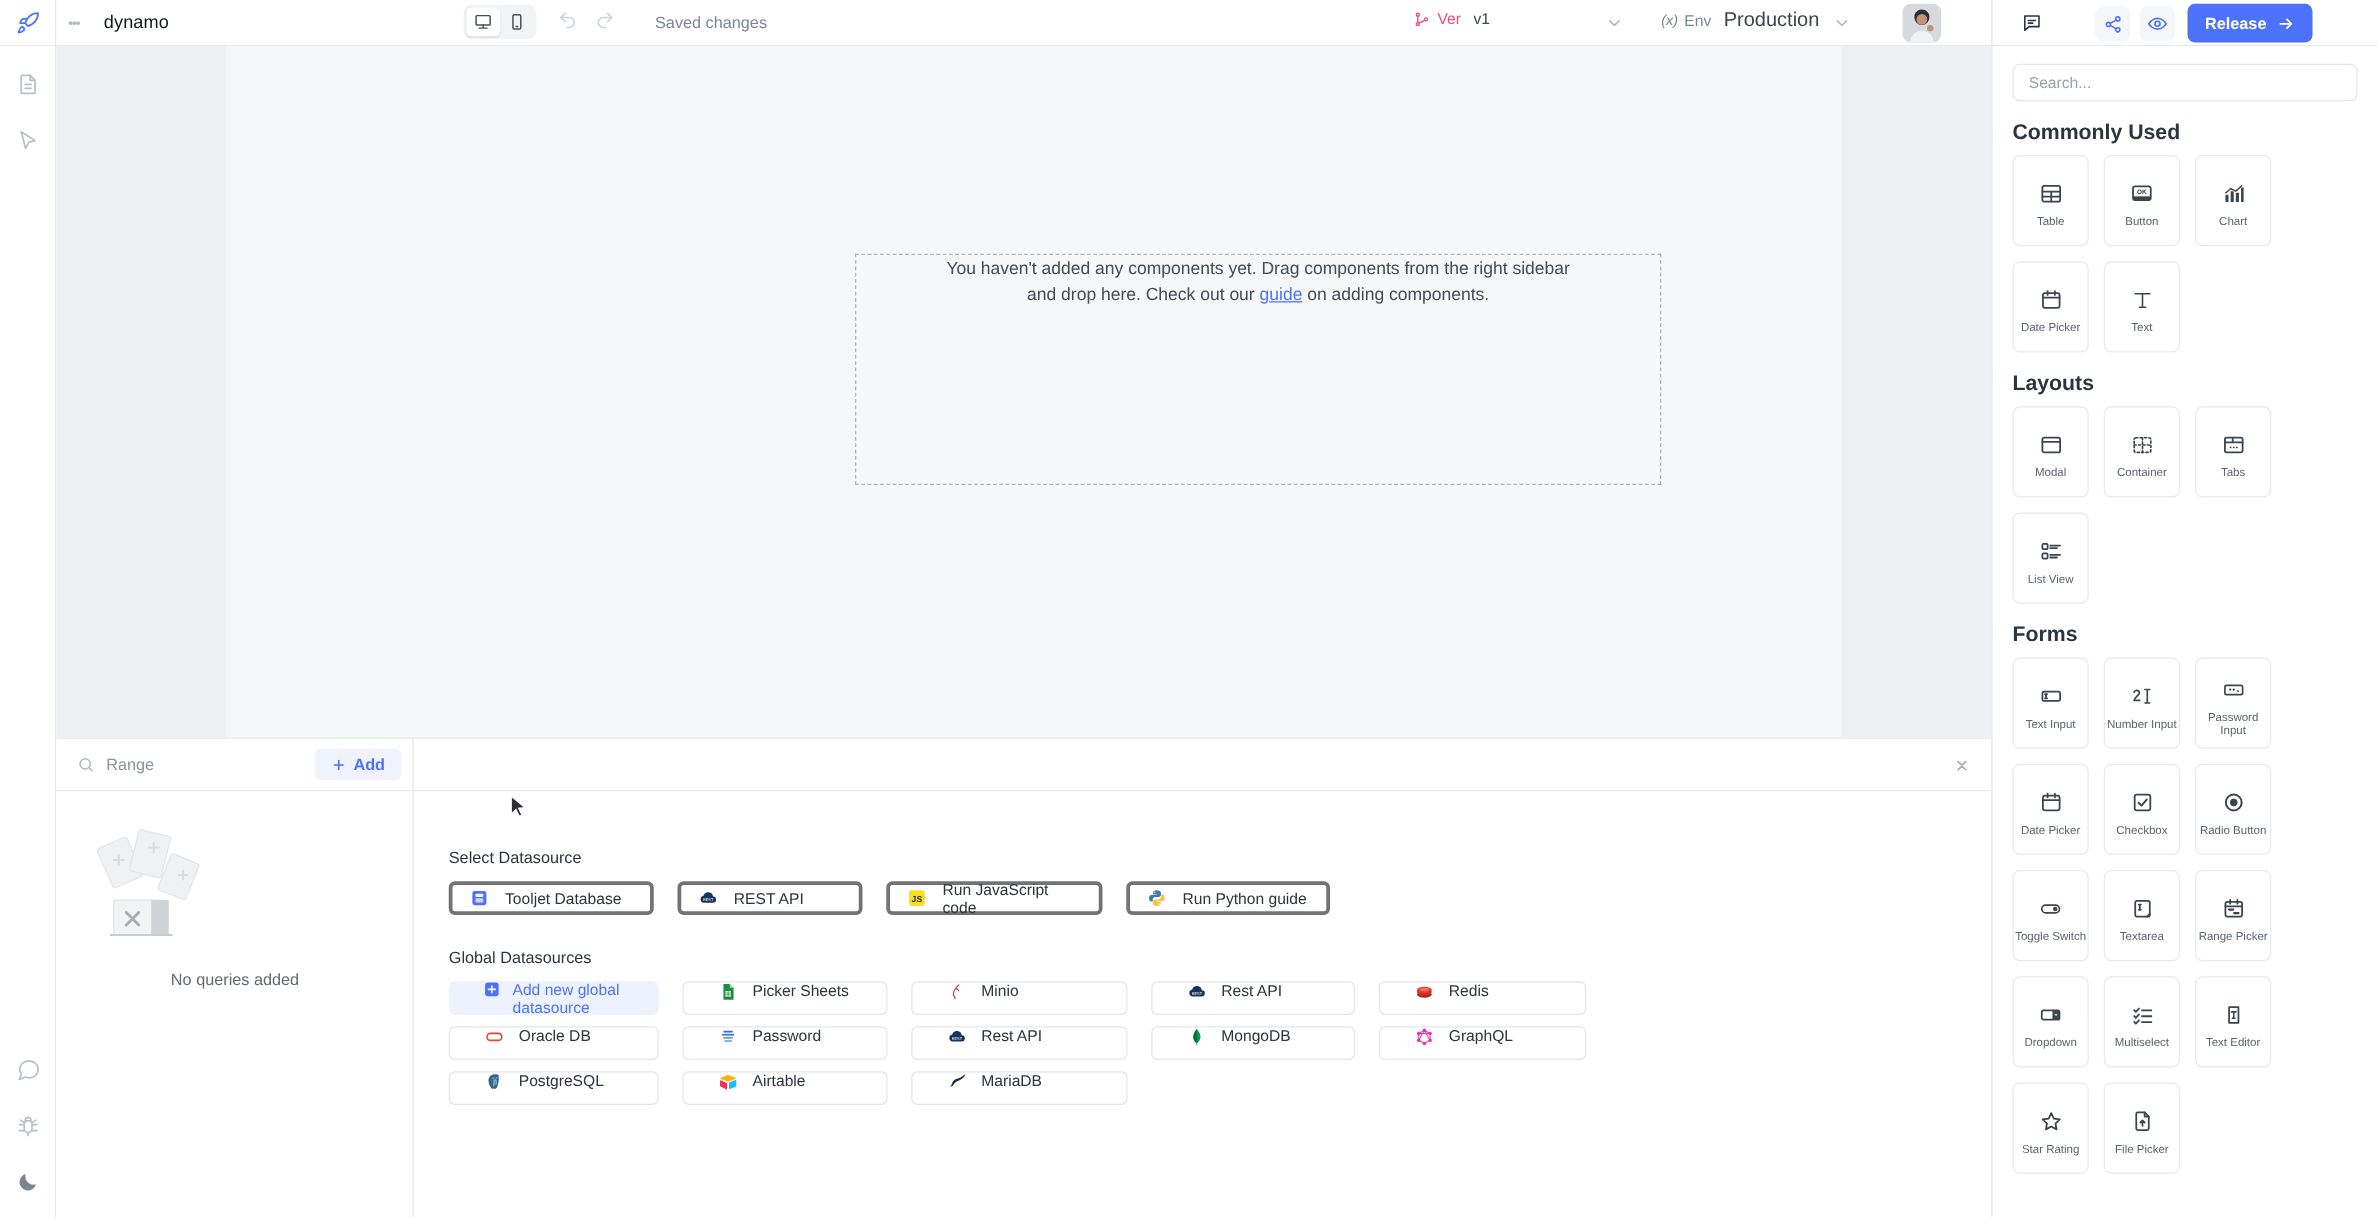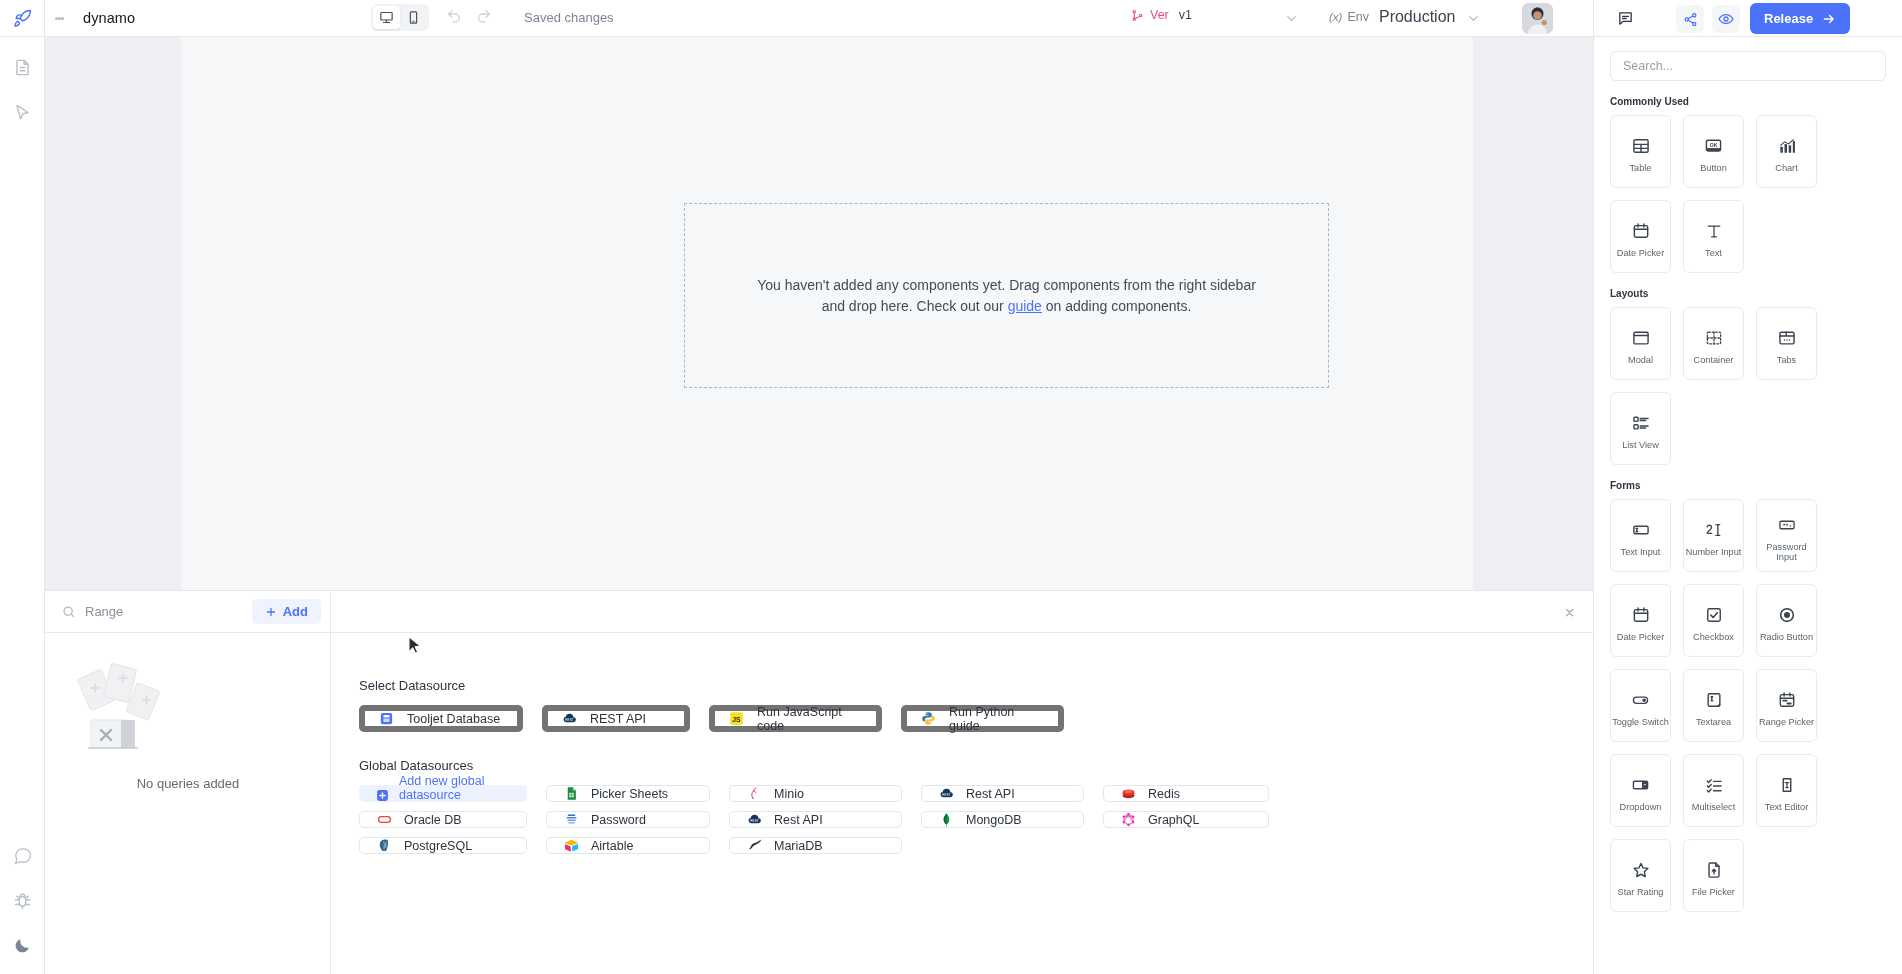--- a/index.html
+++ b/index.html
@@ -92,21 +92,21 @@
     position: absolute; top: 37px; left: 45px; width: 1548px; height: 553px;
     background: #edeff2;
   }
   .canvas {
     position: absolute; left: 136px; top: 0; width: 1292px; height: 553px;
     background: #f6f7f9;
   }
   .empty-drop {
     position: absolute; left: 503px; top: 166px; width: 645px; height: 185px;
     border: 1px dashed #aeb5bd; background: #f6f7f9;
-    display: flex; align-items: center; justify-content: center;
+    display: flex; justify-content: center;
   }
   .empty-drop p {
     font-size: 14px; color: #434b55; line-height: 21px; text-align: center; max-width: 520px;
   }
   .empty-drop a { color: #4d72fa; text-decoration: underline; }
 
   
   .querypanel {
     position: absolute; top: 590px; left: 45px; width: 1548px; height: 384px;
     background: #fff; border-top: 1px solid #e3e6e9;
@@ -125,47 +125,47 @@
   .q-empty-label { font-size: 13px; color: #626a74; margin-top: 10px; }
 
   .q-right { position: absolute; left: 286px; top: 0; right: 0; height: 384px; }
   .q-right-head { height: 42px; border-bottom: 1px solid #e6e8eb; position: relative; }
   .collapse-icon { position: absolute; right: 17px; top: 13px; color: #9aa1ab; }
 
   .ds-body { padding: 45px 0 0 28px; }
   .ds-section-title { font-size: 13px; color: #2c3440; margin-bottom: 12px; }
   .ds-row { display: flex; gap: 19px; flex-wrap: wrap; }
   .ds-chip {
-    height: 27px; border: 6px solid #737373; border-radius: 5px;
+    height: 27px; border: 3px solid #737373; border-radius: 5px;
     display: flex; align-items: center; padding: 0 13px; gap: 13px;
     font-size: 12.5px; color: #2c3440; background: #fff;
   }
   .ds-chip .ds-ico { width: 16px; height: 16px; display:flex; align-items:center; justify-content:center; flex:none; }
   .w164 { width: 164px; } .w148 { width: 148px; } .w163 { width: 163px; } .w173 { width: 173px; }
   .gd-row { display: flex; gap: 19px; margin-bottom: 9px; }
-  .gd-chip { height: 17px; border: 1px solid #e3e6e9; border-radius: 5px;
-    display: flex; align-items: flex-end; padding: 0 17px; gap: 12px; font-size: 12.5px;
+  .gd-chip { height: 27px; border: 1px solid #e3e6e9; border-radius: 5px;
+    display: flex; align-items: flex-start; padding: 0 28px; gap: 12px; font-size: 12.5px;
     color: #2c3440; background: #fff; }
   .gd-add { background: #eef2fe; border: none; color: #4d72fa; width: 168px; gap: 10px; }
   .gdw168 { width: 168px; } .gdw164 { width: 164px; } .gdw173 { width: 173px; }
   .gdw163 { width: 163px; } .gdw166 { width: 166px; }
 
   .cursor-arrow { position: absolute; left: 408px; top: 636px; z-index: 60; }
 
   
   .rightpanel {
     position: absolute; top: 37px; left: 1593px; width: 309px; height: 937px;
     background: #fff; border-left: 1px solid #e6e8eb; overflow: hidden;
   }
   .rp-search {
     margin: 14px 16px 0 16px; height: 30px; border: 1px solid #e3e6e9; border-radius: 6px;
     display: flex; align-items: center; padding: 0 12px; font-size: 12.5px; color: #9aa1ab;
   }
   .rp-section { margin: 15px 16px 0 16px; }
-  .rp-section-title { font-size: 10px; color: #2c3440; font-weight: bold; margin-bottom: 8px; }
+  .rp-section-title { font-size: 17px; color: #2c3440; font-weight: bold; margin-bottom: 8px; }
   .rp-grid { display: flex; flex-wrap: wrap; gap: 12px; }
   .comp-card {
     width: 61px; height: 73px; border: 1px solid #e8eaed; border-radius: 6px;
     display: flex; flex-direction: column; align-items: center; justify-content: center;
     background: #fff; padding-top: 4px;
   }
   .comp-ico { color: #3c4450; height: 24px; display: flex; align-items: center; justify-content: center; }
   .comp-label { font-size: 9.2px; color: #5c646e; text-align: center; line-height: 10.5px; margin-top: 5px; }
 
   svg { display: block; }

